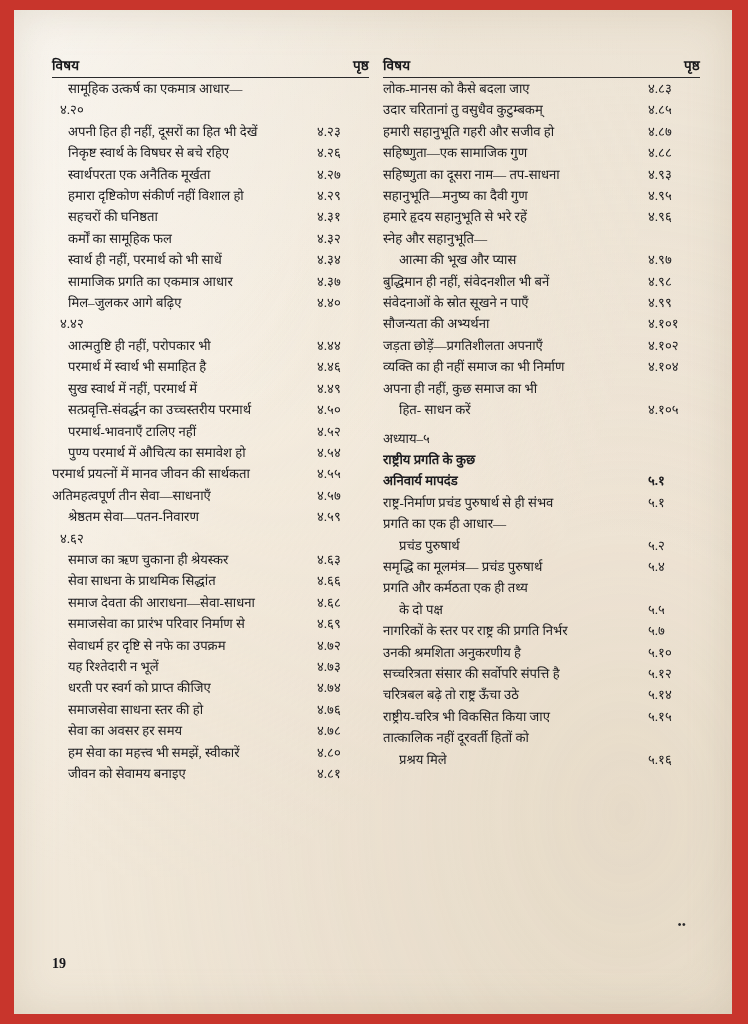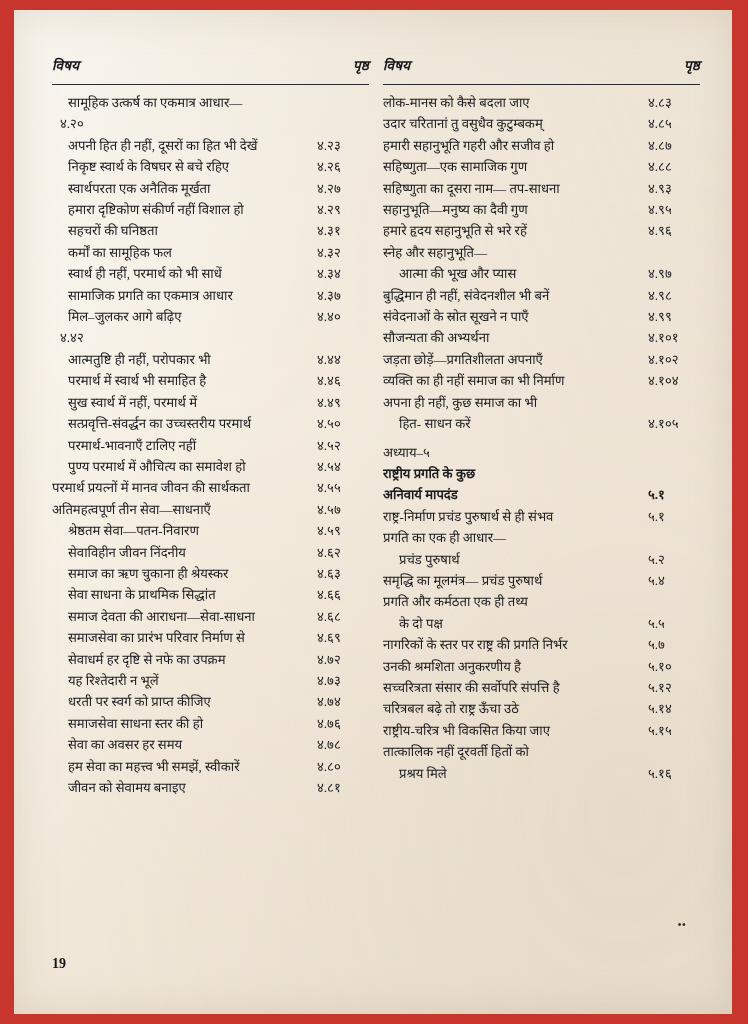--- a/index.html
+++ b/index.html
@@ -48,27 +48,25 @@
   }
   .col {
     width: 317px;
   }
   .col-head {
     display: flex;
     justify-content: space-between;
     font-size: 13.5px;
     font-weight: bold;
     color: #17171a;
-    padding-bottom: 10px;
+    padding-bottom: 3px;
     border-bottom: 1.4px solid #2a2a2c;
     letter-spacing: 0.2px;
-    font-style: italic;
   }
   .rows {
-    margin-top: 7px;
   }
   .row {
     display: flex;
     align-items: baseline;
     font-size: 13.1px;
     line-height: 21.4px;
     color: #1b1b1e;
     white-space: nowrap;
   }
   .row .title {
@@ -199,21 +197,20 @@
             </div>
             <div class="row">
               <span class="title">अतिमहत्वपूर्ण तीन सेवा—साधनाएँ</span>
               <span class="pg">४.५७</span>
             </div>
             <div class="row indent">
               <span class="title">श्रेष्ठतम सेवा—पतन-निवारण</span>
               <span class="pg">४.५९</span>
             </div>
             <div class="row indent">
-              <span class="title">सेवाविहीन जीवन निंदनीय</span>
               <span class="pg">४.६२</span>
             </div>
             <div class="row indent">
               <span class="title">समाज का ऋण चुकाना ही श्रेयस्कर</span>
               <span class="pg">४.६३</span>
             </div>
             <div class="row indent">
               <span class="title">सेवा साधना के प्राथमिक सिद्धांत</span>
               <span class="pg">४.६६</span>
             </div>

